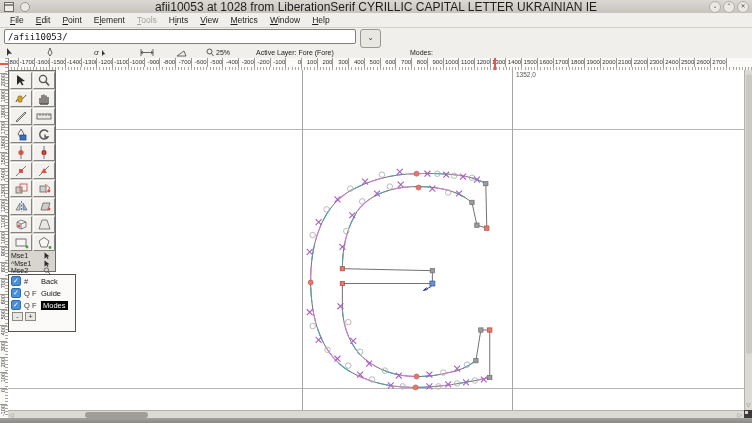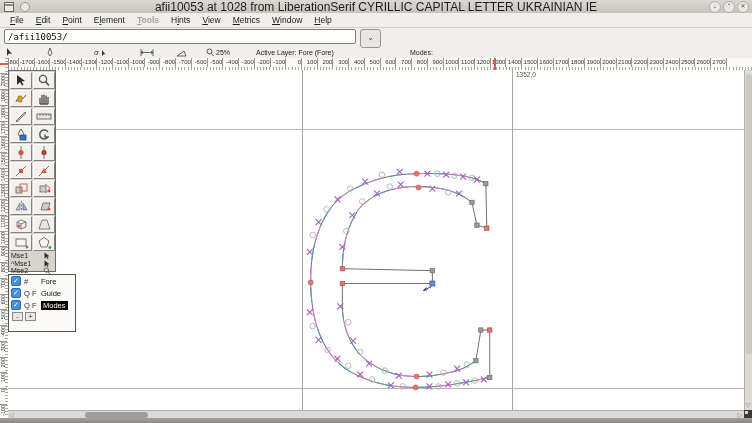--- a/index.html
+++ b/index.html
@@ -17,21 +17,21 @@
   .win-icon{width:8px;height:8px;border:1px solid #6d6a64;background:#efede9;margin-left:4px;position:relative;}
   .win-icon:before{content:"";position:absolute;left:0;top:1px;right:0;height:2px;background:#8f8c86;}
   .win-dot{width:8px;height:8px;border:1px solid #9b9893;border-radius:50%;background:#e9e7e3;margin-left:6px;}
   .winbtns{position:absolute;right:3px;top:1px;display:flex;gap:2px;}
   .winbtn{width:10px;height:10px;border:1px solid #b1aea8;border-radius:50%;background:#eae8e4;
     font-size:6px;line-height:9px;text-align:center;color:#555;}
   
   .menubar{position:absolute;left:0;top:13px;width:752px;height:15px;background:#f1efeb;
     border-bottom:1px solid #d4d1cb;display:flex;align-items:center;padding-left:4px;box-sizing:border-box;}
   .menu-item{font-size:8.5px;color:#1b1b1b;padding:0 6px;}
-  .menu-item.disabled{color:#a5a29c;font-weight:bold;}
+  .menu-item.disabled{color:#a5a29c;}
   .menu-item u{text-decoration:underline;}
   
   .inputrow{position:absolute;left:0;top:28px;width:752px;height:20px;background:#f1efeb;}
   .glyphfield{position:absolute;left:4px;top:1px;width:352px;height:15px;border:1px solid #82807b;
     border-radius:2px;background:#fff;font-family:"DejaVu Sans Mono",monospace;font-size:9px;
     padding:5px 3px;box-sizing:border-box;color:#111;}
   .combo-btn{position:absolute;left:360px;top:1px;width:19px;height:17px;background:#e9e7e2;
     border:1px solid #9a9792;border-radius:3px;font-size:8px;color:#444;text-align:center;line-height:15px;}
   
   .infobar{position:absolute;left:0;top:48px;width:752px;height:10px;background:#f1efeb;
@@ -499,21 +499,21 @@
       <div class="mserow"><span>^Mse2</span><svg width="10" height="8" viewBox="0 0 14 13">
           <path d="M3,1 L3,11 L6,8 L8,11.5 L9.5,10.5 L7.5,7.5 L11,7 Z" fill="#2b2b2b"></path>
         </svg></div>
     </div>
 </div>
 
 <div class="layerspal" id="layerspal">
     <div class="layerrow">
       <span class="chk">✓</span>
       <span style="width:14px;color:#333">#</span>
-      <span class="lname">Fore</span>
+      <span class="lname">Back</span>
     </div>
     <div class="layerrow">
       <span class="chk">✓</span>
       <span style="width:14px;color:#333">Q F</span>
       <span class="lname">Guide</span>
     </div>
     <div class="layerrow">
       <span class="chk">✓</span>
       <span style="width:14px;color:#333">Q F</span>
       <span class="lname selected">Modes</span>

